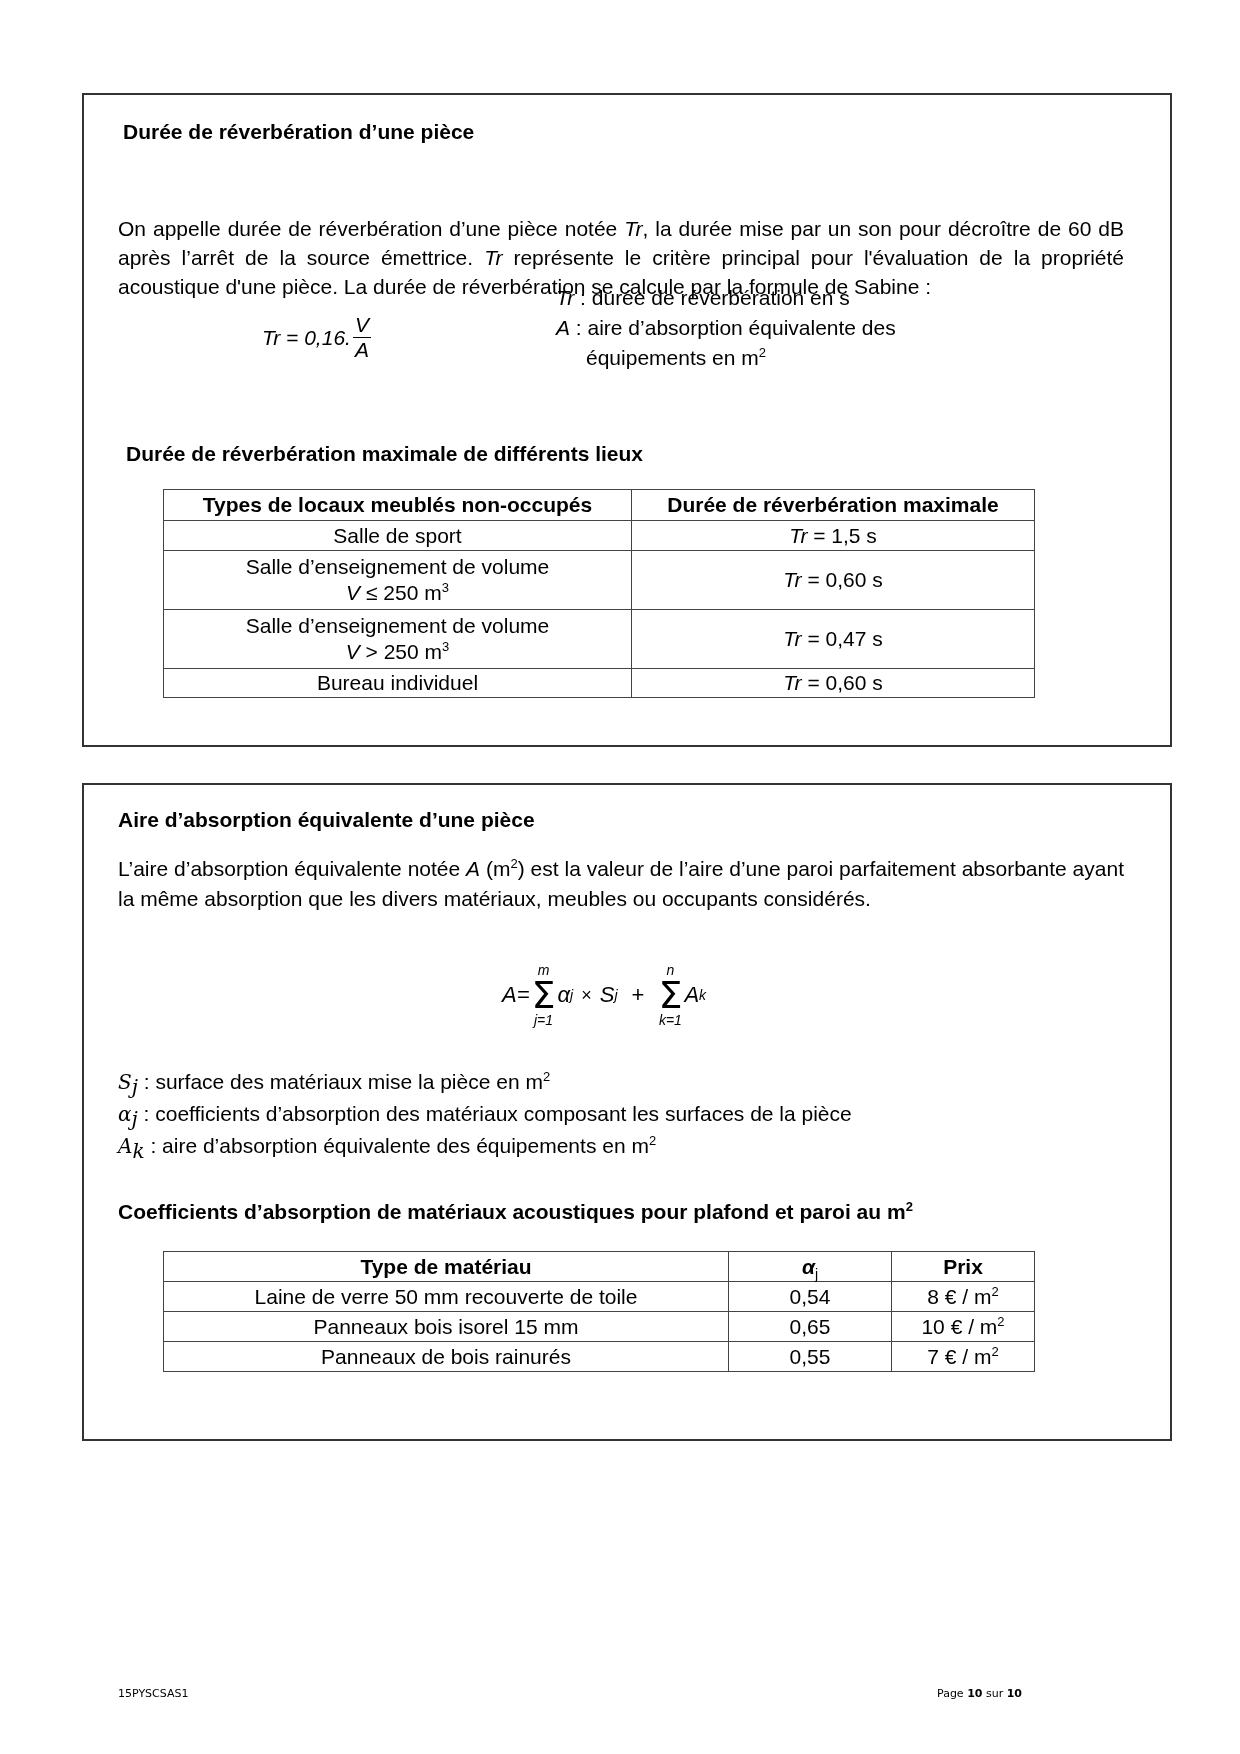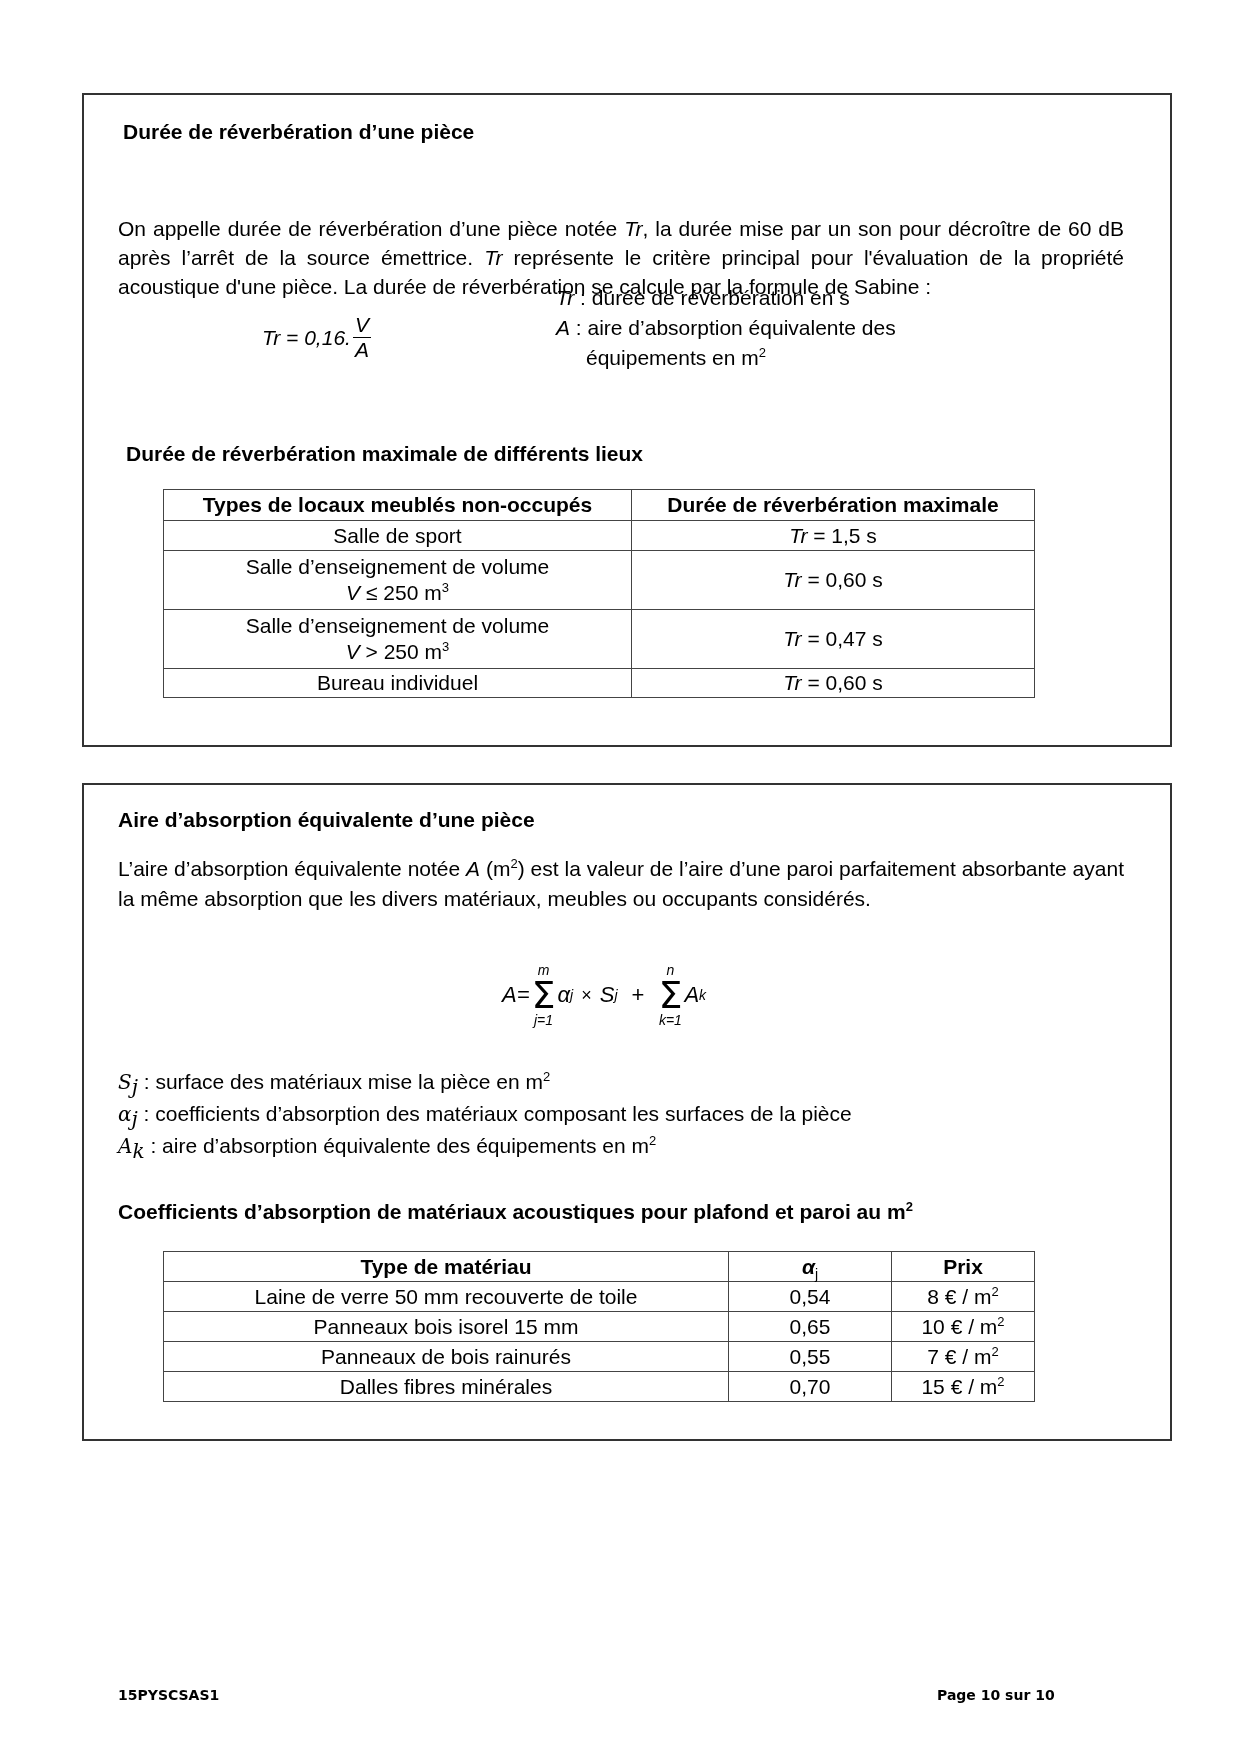--- a/index.html
+++ b/index.html
@@ -18,21 +18,21 @@
   .frac .num { border-bottom:1.5px solid #000; padding:0 2px; line-height:24px; }
   .frac .den { line-height:24px; }
   table.t { position:absolute; border-collapse:collapse; font-size:21px; }
   table.t td, table.t th { border:1.5px solid #444; text-align:center; padding:0 6px; }
   table.t th { font-weight:bold; }
   .sigma { display:inline-flex; flex-direction:column; align-items:center; vertical-align:middle; margin:0 2px; }
   .sigma .lim { font-size:14px; font-style:italic; line-height:16px; }
   .sigma .sym { font-size:38px; line-height:34px; font-family:"DejaVu Sans", sans-serif; }
   .formula2 { font-size:22px; font-style:normal; display:flex; align-items:center; }
   .mathit { font-family:"DejaVu Serif", serif; font-style:italic; font-size:20px; }
-  .footer { font-family:"DejaVu Sans", sans-serif; font-size:14px;font-weight:bold; }
+  .footer { font-family:"DejaVu Sans", sans-serif; font-size:11px; }
 </style>
 </head>
 <body>
 
 <div class="box box1"></div>
 
 <div class="abs title" style="left:123px; top:120px;">Durée de réverbération d’une pièce</div>
 
 <div class="abs para" style="left:118px; top:190px; width:1006px;margin-top:24px;">
   <span>On appelle durée de réverbération d’une pièce notée </span><span class="it">Tr</span><span>, la durée mise par un son pour décroître de 60 dB après l’arrêt de la source émettrice. </span><span class="it">Tr</span><span> représente le critère principal pour l'évaluation de la propriété acoustique d'une pièce. La durée de réverbération se calcule par la formule de Sabine :</span>
@@ -132,24 +132,19 @@
   <tr style="height:30px;">
     <td>Panneaux bois isorel 15 mm</td>
     <td>0,65</td>
     <td><span>10 € / m</span><sup>2</sup></td>
   </tr>
   <tr style="height:30px;">
     <td>Panneaux de bois rainurés</td>
     <td>0,55</td>
     <td><span>7 € / m</span><sup>2</sup></td>
   </tr>
-  <tr style="height:30px;">
-    <td>Dalles fibres minérales</td>
-    <td>0,70</td>
-    <td><span>15 € / m</span><sup>2</sup></td>
-  </tr>
 </tbody>
   </table>
 
 <div class="abs footer" style="left:118px; top:1687px;">15PYSCSAS1</div>
 <div class="abs footer" style="left:937px; top:1687px;">
   <span>Page </span><b>10</b><span> sur </span><b>10</b>
 </div>
 
 </body></html>

